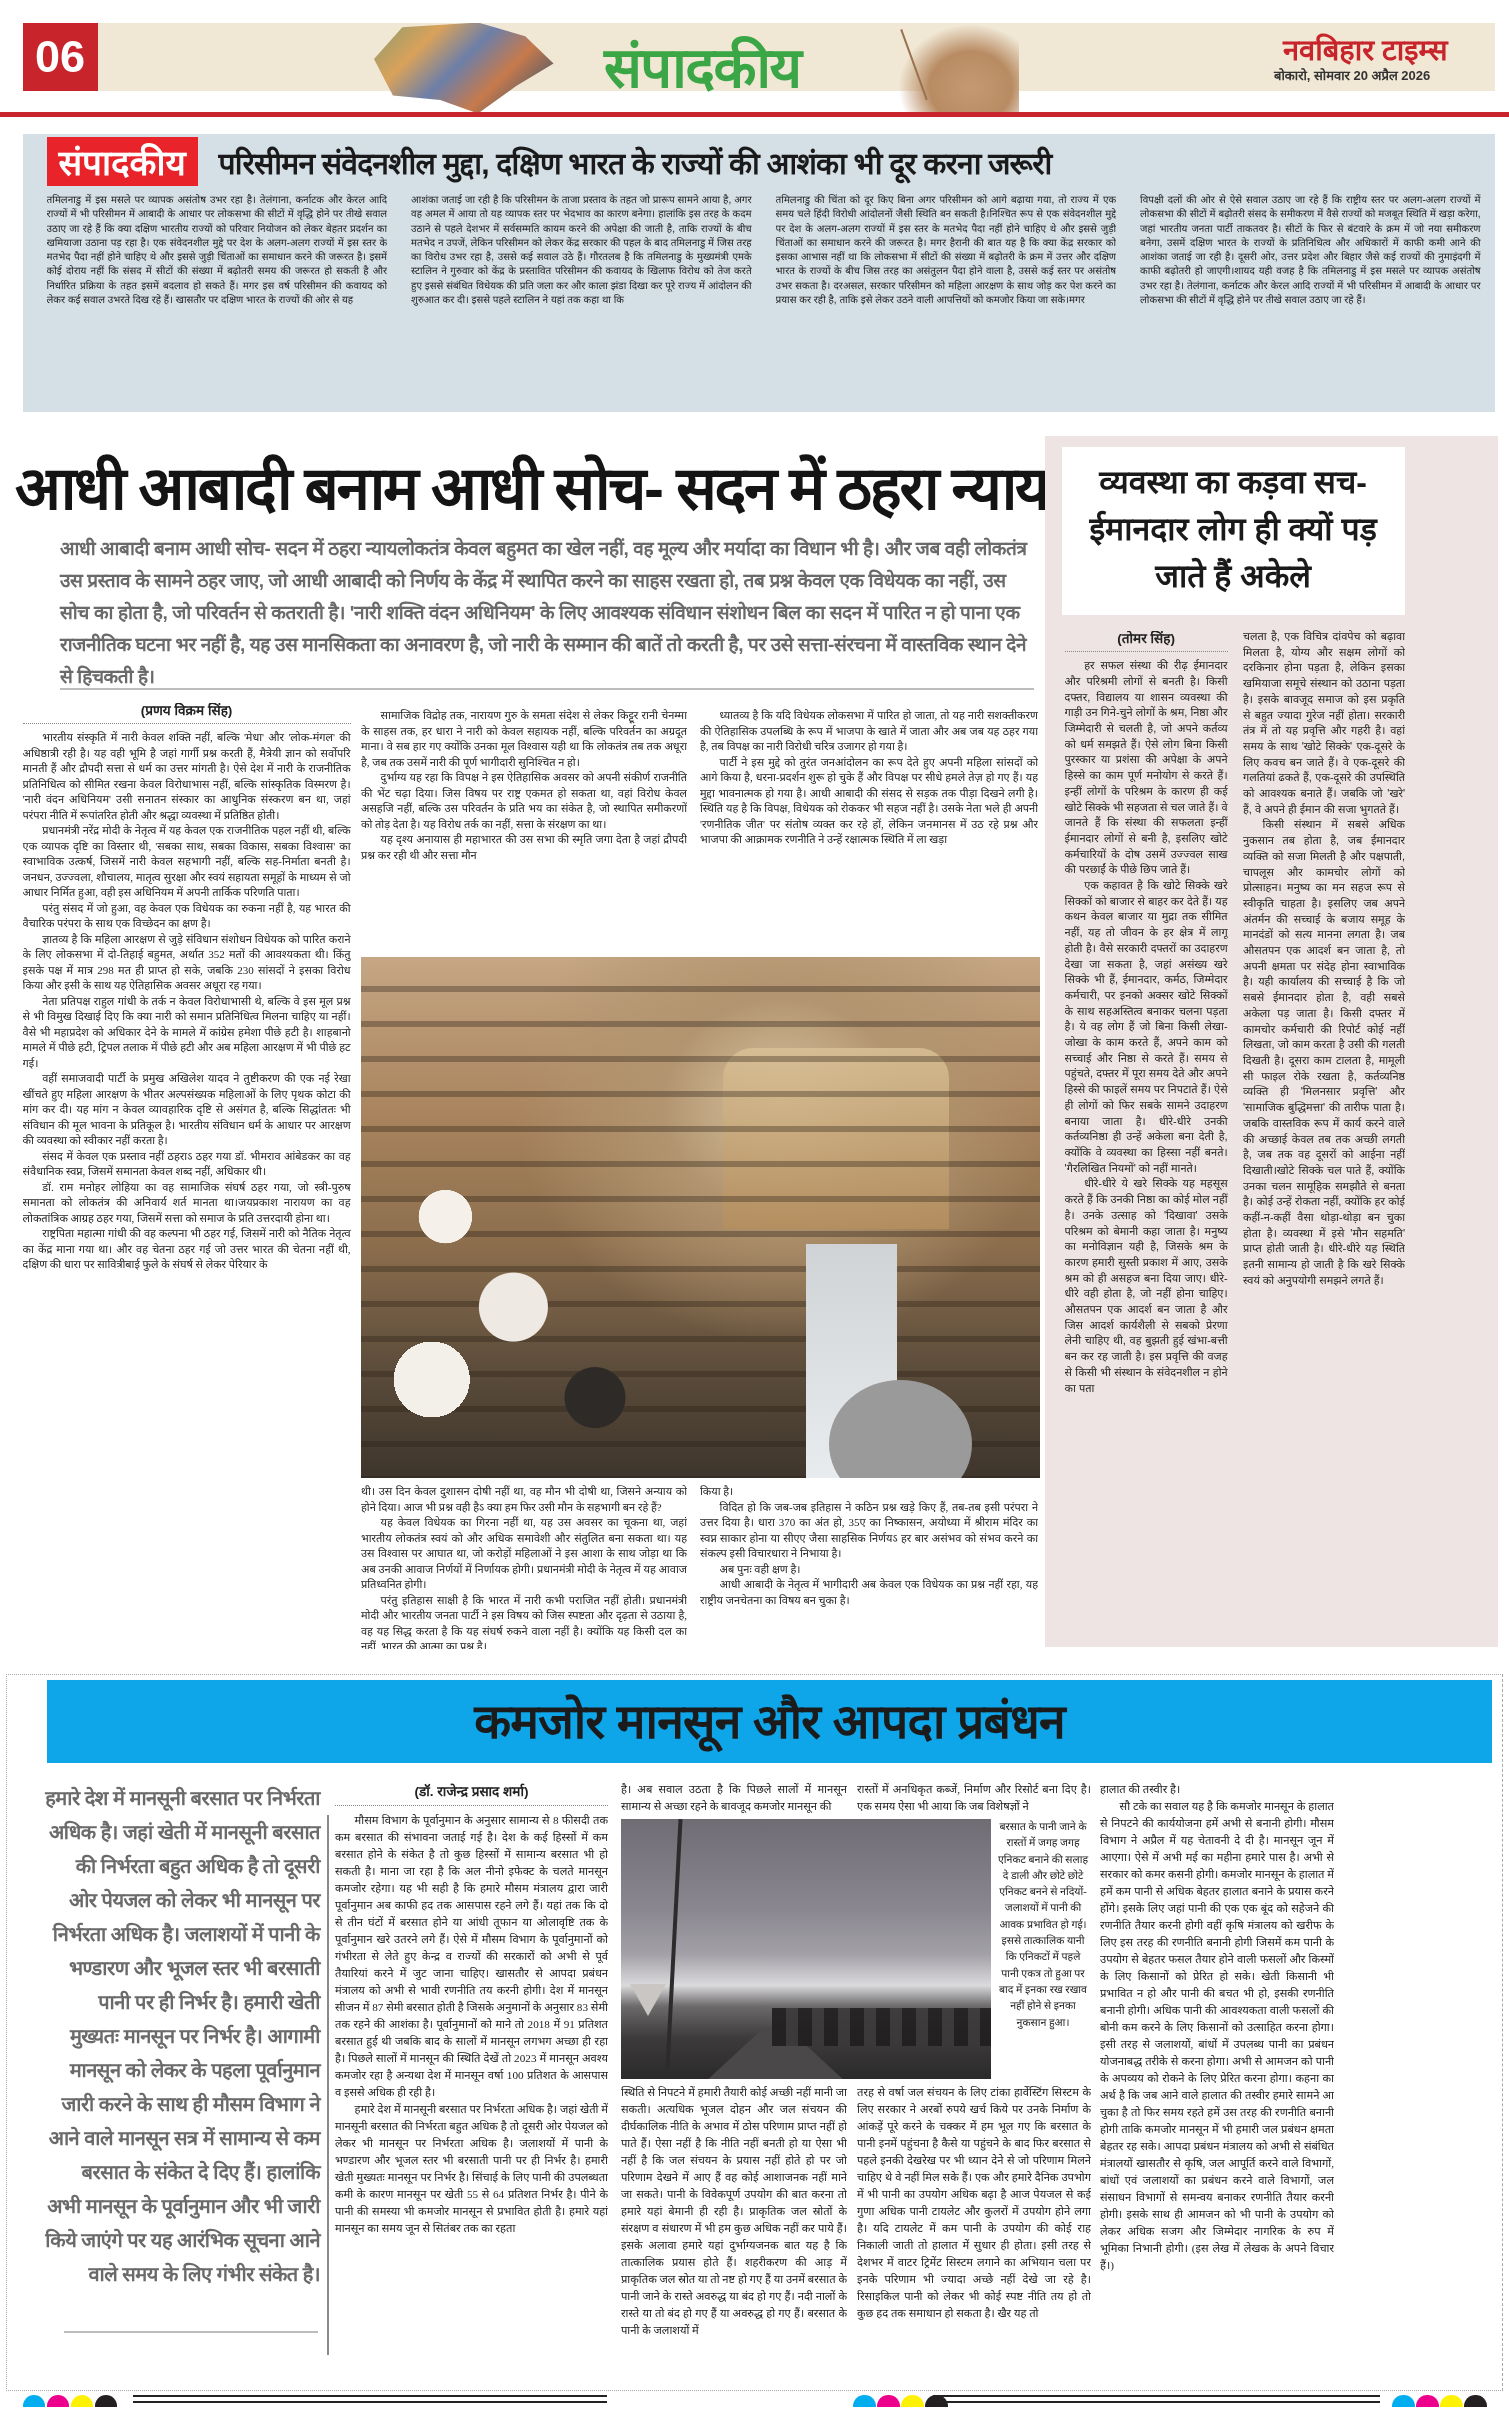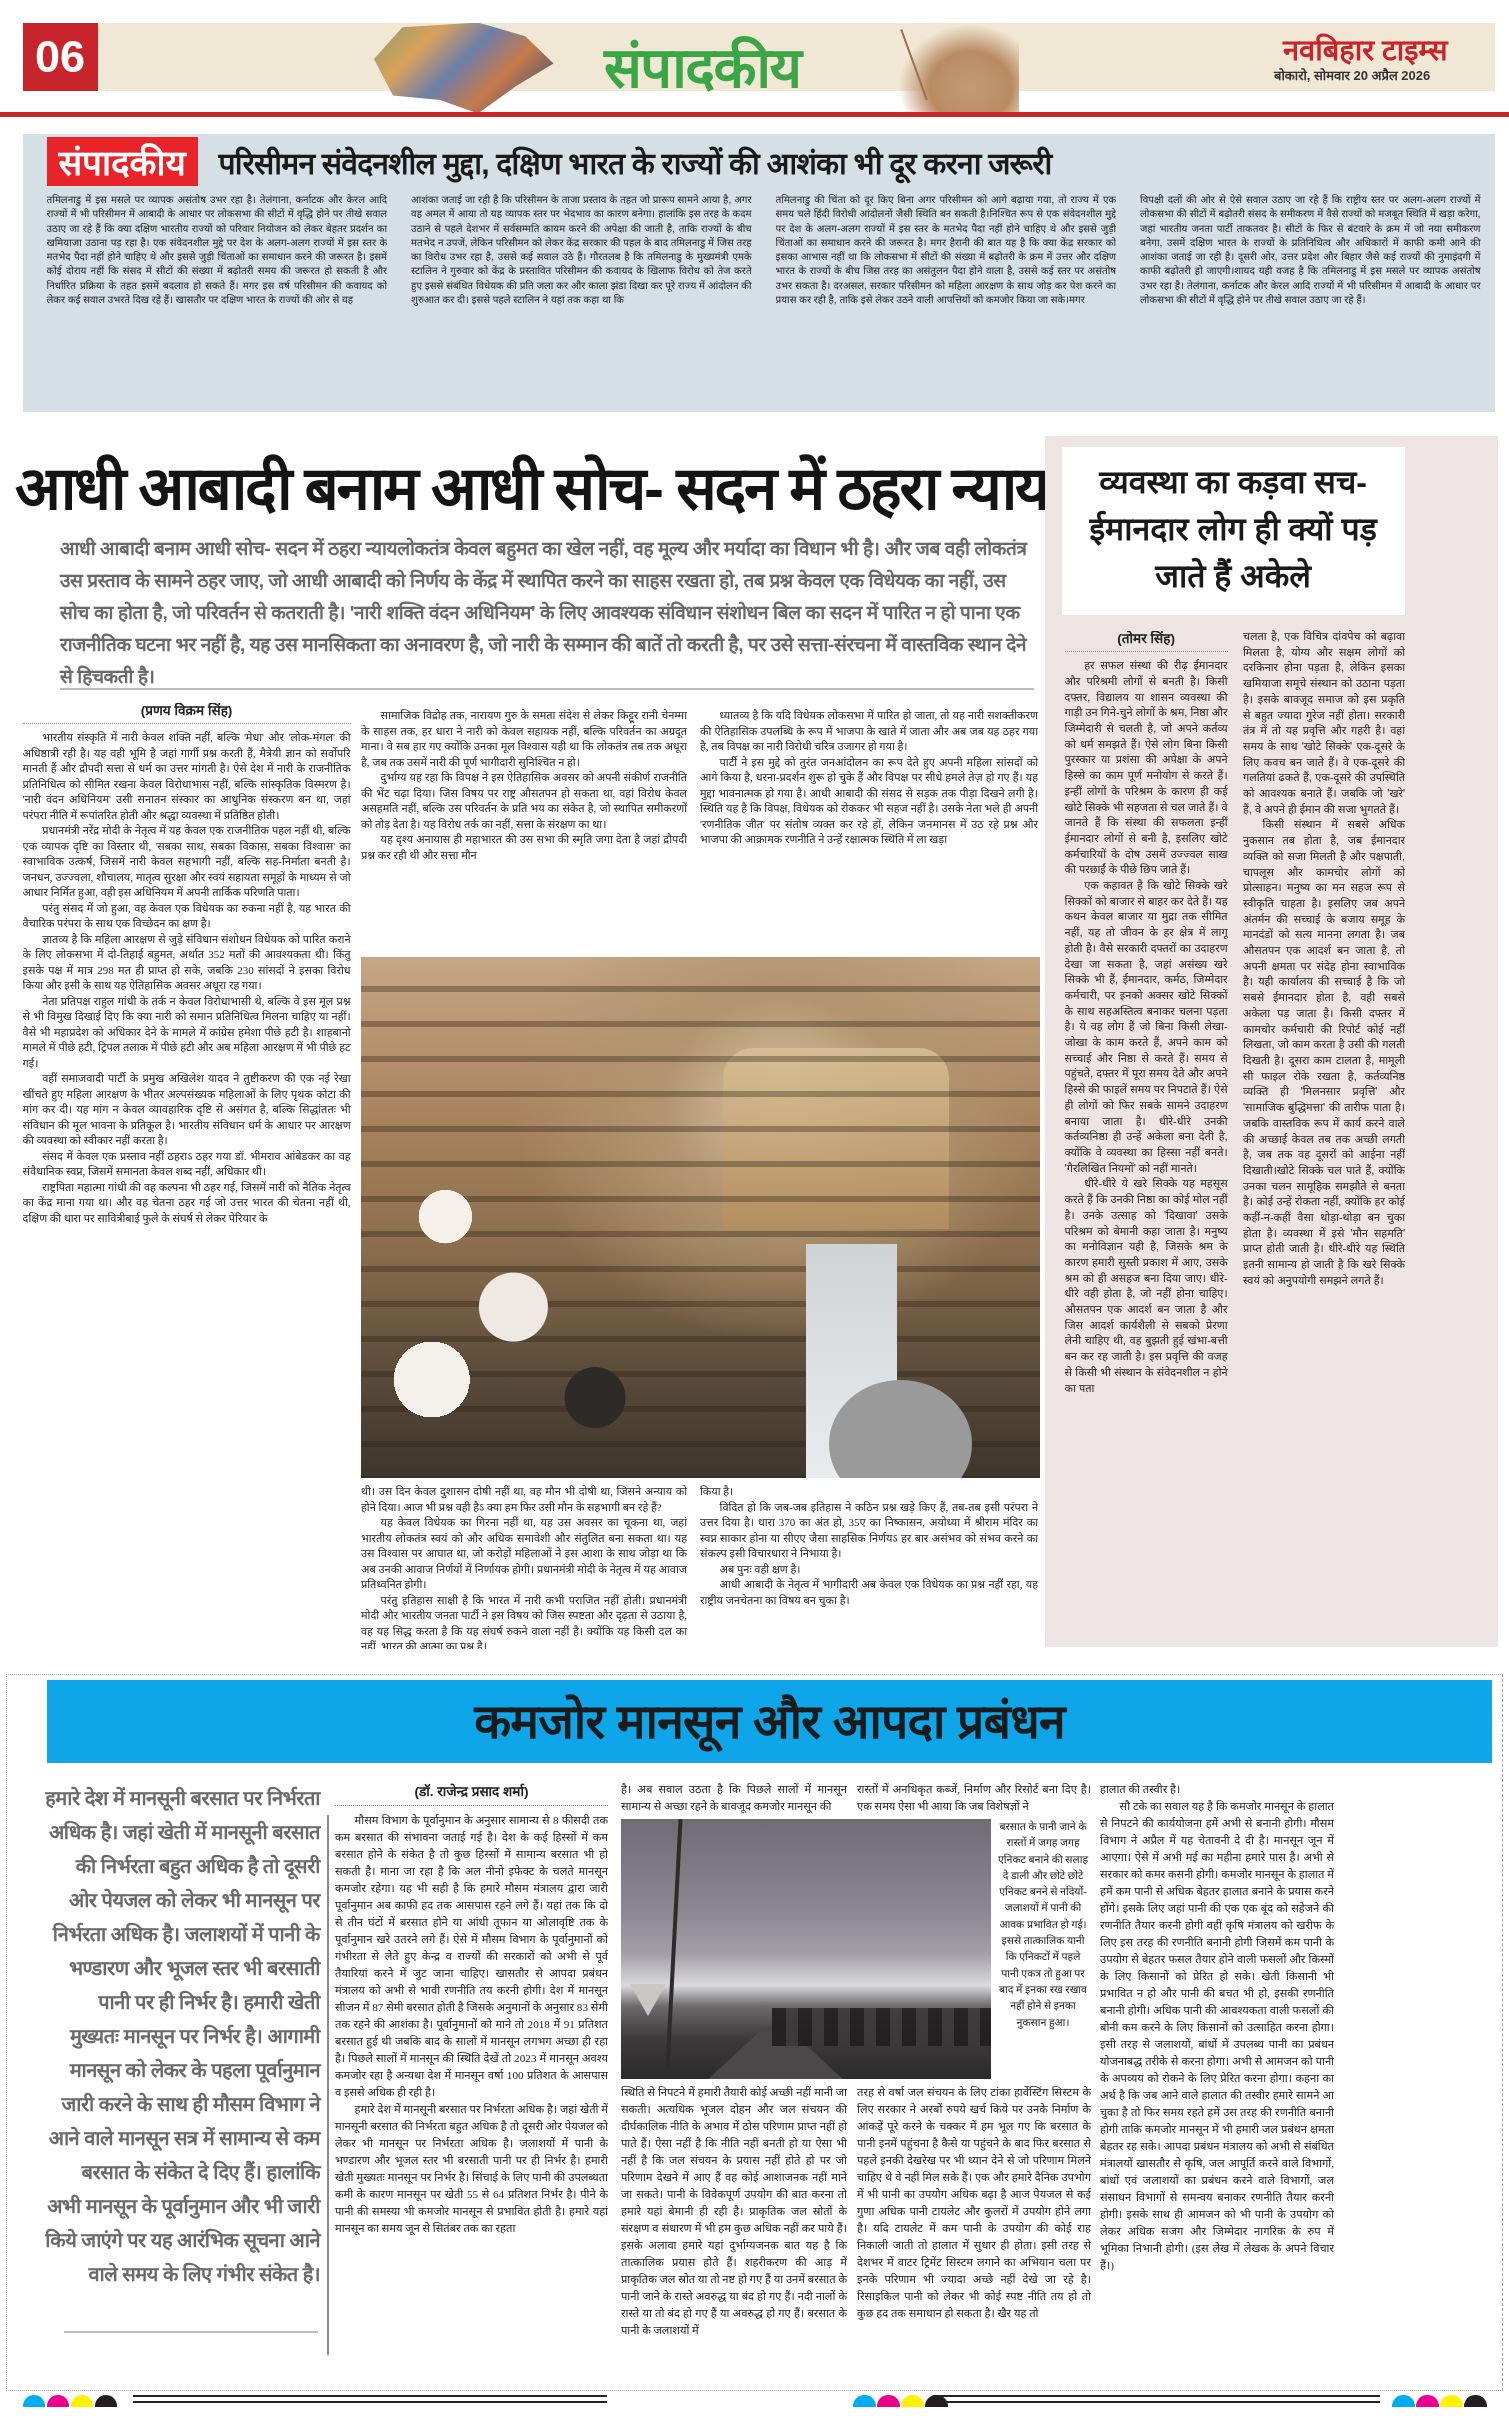--- a/index.html
+++ b/index.html
@@ -123,26 +123,27 @@
 
 <div class="col" style="left:22.6px; top:703px; width:328px; height:943px;">
   <div class="byline">(प्रणय विक्रम सिंह)</div>
   <p>भारतीय संस्कृति में नारी केवल शक्ति नहीं, बल्कि 'मेधा' और 'लोक-मंगल' की अधिष्ठात्री रही है। यह वही भूमि है जहां गार्गी प्रश्न करती हैं, मैत्रेयी ज्ञान को सर्वोपरि मानती हैं और द्रौपदी सत्ता से धर्म का उत्तर मांगती है। ऐसे देश में नारी के राजनीतिक प्रतिनिधित्व को सीमित रखना केवल विरोधाभास नहीं, बल्कि सांस्कृतिक विस्मरण है। 'नारी वंदन अधिनियम' उसी सनातन संस्कार का आधुनिक संस्करण बन था, जहां परंपरा नीति में रूपांतरित होती और श्रद्धा व्यवस्था में प्रतिष्ठित होती।</p>
   <p>प्रधानमंत्री नरेंद्र मोदी के नेतृत्व में यह केवल एक राजनीतिक पहल नहीं थी, बल्कि एक व्यापक दृष्टि का विस्तार थी, 'सबका साथ, सबका विकास, सबका विश्वास' का स्वाभाविक उत्कर्ष, जिसमें नारी केवल सहभागी नहीं, बल्कि सह-निर्माता बनती है। जनधन, उज्ज्वला, शौचालय, मातृत्व सुरक्षा और स्वयं सहायता समूहों के माध्यम से जो आधार निर्मित हुआ, वही इस अधिनियम में अपनी तार्किक परिणति पाता।</p>
   <p>परंतु संसद में जो हुआ, वह केवल एक विधेयक का रुकना नहीं है, यह भारत की वैचारिक परंपरा के साथ एक विच्छेदन का क्षण है।</p>
   <p>ज्ञातव्य है कि महिला आरक्षण से जुड़े संविधान संशोधन विधेयक को पारित कराने के लिए लोकसभा में दो-तिहाई बहुमत, अर्थात 352 मतों की आवश्यकता थी। किंतु इसके पक्ष में मात्र 298 मत ही प्राप्त हो सके, जबकि 230 सांसदों ने इसका विरोध किया और इसी के साथ यह ऐतिहासिक अवसर अधूरा रह गया।</p>
   <p>नेता प्रतिपक्ष राहुल गांधी के तर्क न केवल विरोधाभासी थे, बल्कि वे इस मूल प्रश्न से भी विमुख दिखाई दिए कि क्या नारी को समान प्रतिनिधित्व मिलना चाहिए या नहीं। वैसे भी महाप्रदेश को अधिकार देने के मामले में कांग्रेस हमेशा पीछे हटी है। शाहबानो मामले में पीछे हटी, ट्रिपल तलाक में पीछे हटी और अब महिला आरक्षण में भी पीछे हट गई।</p>
   <p>वहीं समाजवादी पार्टी के प्रमुख अखिलेश यादव ने तुष्टीकरण की एक नई रेखा खींचते हुए महिला आरक्षण के भीतर अल्पसंख्यक महिलाओं के लिए पृथक कोटा की मांग कर दी। यह मांग न केवल व्यावहारिक दृष्टि से असंगत है, बल्कि सिद्धांततः भी संविधान की मूल भावना के प्रतिकूल है। भारतीय संविधान धर्म के आधार पर आरक्षण की व्यवस्था को स्वीकार नहीं करता है।</p>
   <p>संसद में केवल एक प्रस्ताव नहीं ठहराऽ ठहर गया डॉ. भीमराव आंबेडकर का वह संवैधानिक स्वप्न, जिसमें समानता केवल शब्द नहीं, अधिकार थी।</p>
+  <p>डॉ. राम मनोहर लोहिया का वह सामाजिक संघर्ष ठहर गया, जो स्त्री-पुरुष समानता को लोकतंत्र की अनिवार्य शर्त मानता था।जयप्रकाश नारायण का वह लोकतांत्रिक आग्रह ठहर गया, जिसमें सत्ता को समाज के प्रति उत्तरदायी होना था।</p>
   <p>राष्ट्रपिता महात्मा गांधी की वह कल्पना भी ठहर गई, जिसमें नारी को नैतिक नेतृत्व का केंद्र माना गया था। और वह चेतना ठहर गई जो उत्तर भारत की चेतना नहीं थी, दक्षिण की धारा पर सावित्रीबाई फुले के संघर्ष से लेकर पेरियार के</p>
 </div>
 
 <div class="col" style="left:361px; top:708px; width:326px; height:246px;">
   <p>सामाजिक विद्रोह तक, नारायण गुरु के समता संदेश से लेकर किट्टूर रानी चेनम्मा के साहस तक, हर धारा ने नारी को केवल सहायक नहीं, बल्कि परिवर्तन का अग्रदूत माना। वे सब हार गए क्योंकि उनका मूल विश्वास यही था कि लोकतंत्र तब तक अधूरा है, जब तक उसमें नारी की पूर्ण भागीदारी सुनिश्चित न हो।</p>
-  <p>दुर्भाग्य यह रहा कि विपक्ष ने इस ऐतिहासिक अवसर को अपनी संकीर्ण राजनीति की भेंट चढ़ा दिया। जिस विषय पर राष्ट्र औसतपन हो सकता था, वहां विरोध केवल असहमति नहीं, बल्कि उस परिवर्तन के प्रति भय का संकेत है, जो स्थापित समीकरणों को तोड़ देता है। यह विरोध तर्क का नहीं, सत्ता के संरक्षण का था।</p>
+  <p>दुर्भाग्य यह रहा कि विपक्ष ने इस ऐतिहासिक अवसर को अपनी संकीर्ण राजनीति की भेंट चढ़ा दिया। जिस विषय पर राष्ट्र एकमत हो सकता था, वहां विरोध केवल असहजि नहीं, बल्कि उस परिवर्तन के प्रति भय का संकेत है, जो स्थापित समीकरणों को तोड़ देता है। यह विरोध तर्क का नहीं, सत्ता के संरक्षण का था।</p>
   <p>यह दृश्य अनायास ही महाभारत की उस सभा की स्मृति जगा देता है जहां द्रौपदी प्रश्न कर रही थी और सत्ता मौन</p>
 </div>
 <div class="col" style="left:700px; top:708px; width:338px; height:246px;">
   <p>ध्यातव्य है कि यदि विधेयक लोकसभा में पारित हो जाता, तो यह नारी सशक्तीकरण की ऐतिहासिक उपलब्धि के रूप में भाजपा के खाते में जाता और अब जब यह ठहर गया है, तब विपक्ष का नारी विरोधी चरित्र उजागर हो गया है।</p>
   <p>पार्टी ने इस मुद्दे को तुरंत जनआंदोलन का रूप देते हुए अपनी महिला सांसदों को आगे किया है, धरना-प्रदर्शन शुरू हो चुके हैं और विपक्ष पर सीधे हमले तेज़ हो गए हैं। यह मुद्दा भावनात्मक हो गया है। आधी आबादी की संसद से सड़क तक पीड़ा दिखने लगी है। स्थिति यह है कि विपक्ष, विधेयक को रोककर भी सहज नहीं है। उसके नेता भले ही अपनी 'रणनीतिक जीत' पर संतोष व्यक्त कर रहे हों, लेकिन जनमानस में उठ रहे प्रश्न और भाजपा की आक्रामक रणनीति ने उन्हें रक्षात्मक स्थिति में ला खड़ा</p>
 </div>
 
 <figure class="parliament-photo">
   <div class="pp-dais"></div>
   <div class="pp-rows"></div>

